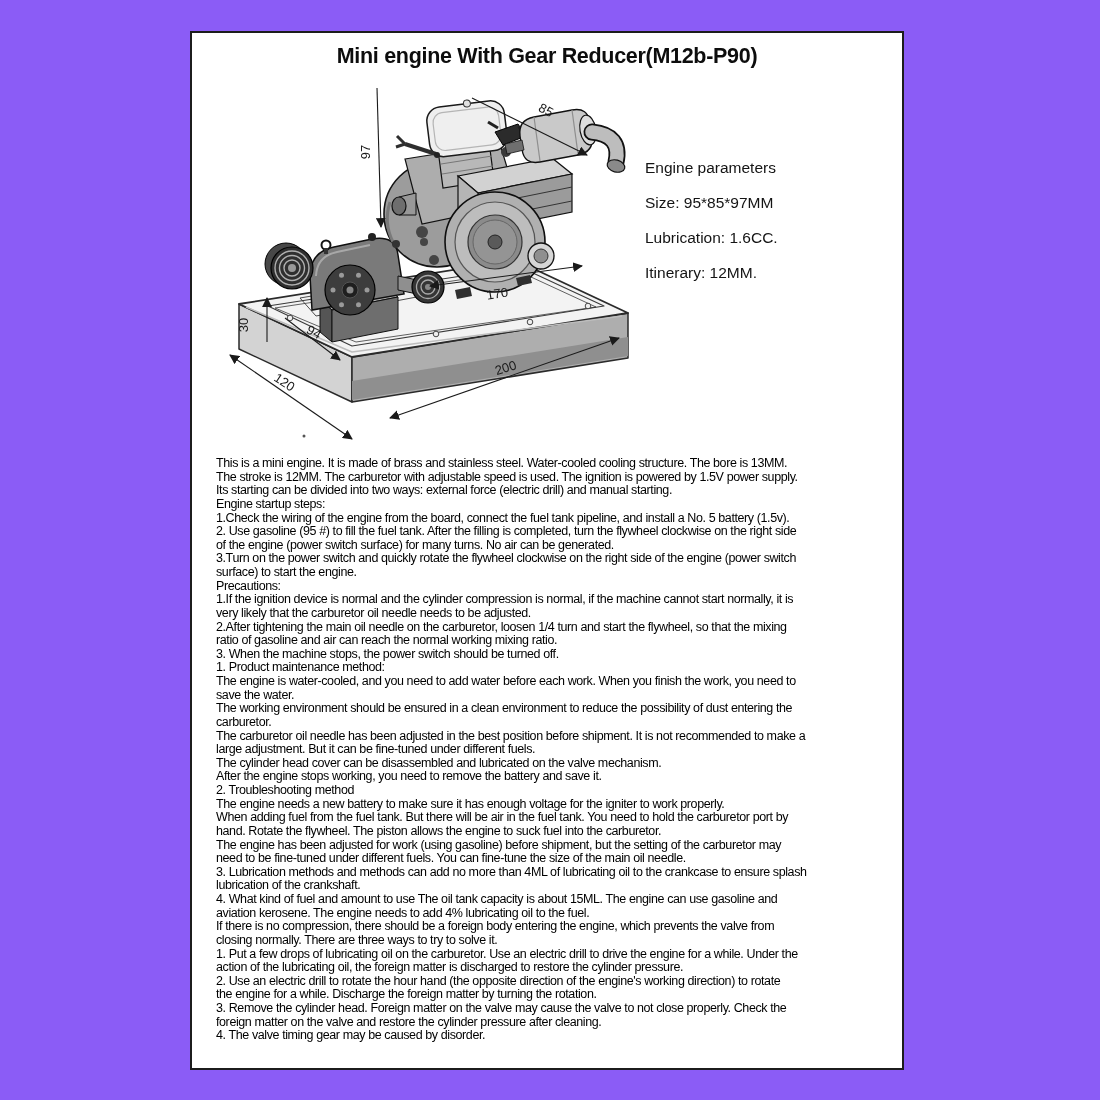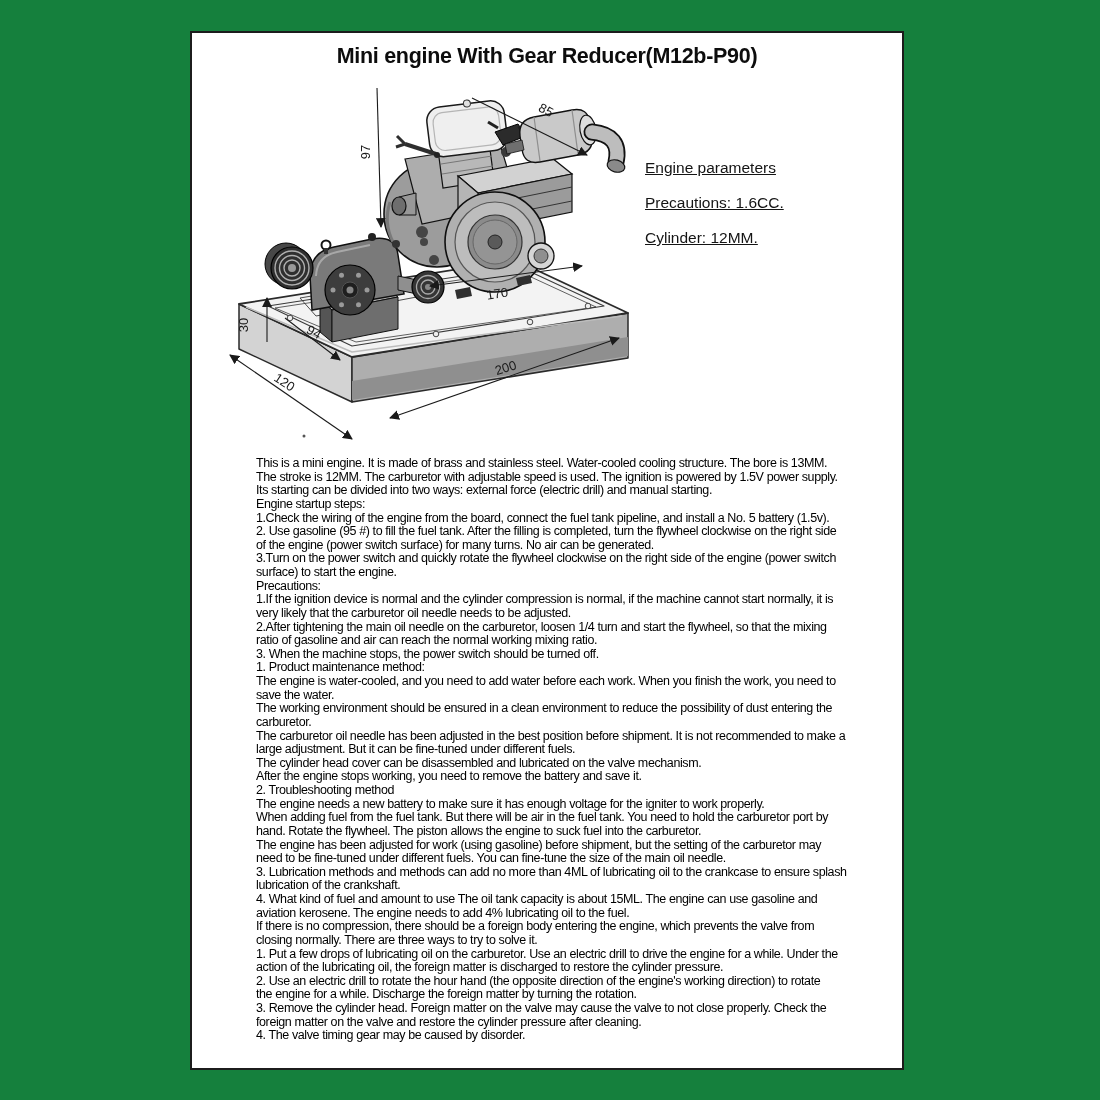--- a/index.html
+++ b/index.html
@@ -1,40 +1,40 @@
 <!DOCTYPE html>
 <html><head>
 <meta charset="utf-8">
 <style>
   html,body{margin:0;padding:0;background:#ffffff;}
   .page{
-    position:relative;width:1100px;height:1100px;background:#15803d;
+    position:relative;width:1100px;height:1100px;background:#8b5cf6;
     font-family:"Liberation Sans","DejaVu Sans",sans-serif;color:#111;
     overflow:hidden;
   }
   .frame{
     position:absolute;left:190px;top:31px;width:714px;height:1039px;
     border:2px solid #1c1c1c;box-sizing:border-box;background:#fff;
   }
   .title{
     position:absolute;left:190px;top:44px;width:714px;text-align:center;
     font-size:21.5px;font-weight:bold;letter-spacing:-0.3px;color:#0d0d0d;
   }
   .drawing{
     position:absolute;left:200px;top:84px;width:445px;height:366px;
   }
   .params{
     position:absolute;left:645px;top:150px;width:250px;
     font-size:15.5px;color:#141414;letter-spacing:0px;
   }
-  .params div{line-height:35px;height:35px;white-space:nowrap;text-decoration:underline;}
+  .params div{line-height:35px;height:35px;white-space:nowrap;}
   .body-text{
     position:absolute;left:216px;top:457px;width:680px;
     font-size:12.5px;line-height:13.62px;letter-spacing:-0.4px;color:#000;
-    white-space:pre-line;overflow:hidden;height:590px;margin-left:40px;
+    white-space:pre-line;overflow:hidden;height:590px;
   }
   svg text.dim{
     font-family:"Liberation Sans","DejaVu Sans",sans-serif;
     font-size:13px;fill:#1a1a1a;
   }
 </style>
 </head>
 <body>
 
 <div class="page">
@@ -193,22 +193,23 @@
       <text class="dim" x="298" y="214" text-anchor="middle" transform="rotate(-9 298 214)">170</text>
       <text class="dim" x="112" y="252" text-anchor="middle" transform="rotate(28 112 252)">94</text>
       <text class="dim" x="48" y="241" text-anchor="middle" transform="rotate(-90 48 241)">30</text>
       <text class="dim" x="82" y="302" text-anchor="middle" transform="rotate(33 82 302)">120</text>
       <text class="dim" x="307" y="288" text-anchor="middle" transform="rotate(-18 307 288)">200</text>
     </g>
   </svg>
 
   <div class="params">
     <div>Engine parameters</div>
-    <div>Precautions: 1.6CC.</div>
-    <div>Cylinder: 12MM.</div>
+    <div>Size: 95*85*97MM</div>
+    <div>Lubrication: 1.6CC.</div>
+    <div>Itinerary: 12MM.</div>
   </div>
 
   <div class="body-text">This is a mini engine. It is made of brass and stainless steel. Water-cooled cooling structure. The bore is 13MM.
 The stroke is 12MM. The carburetor with adjustable speed is used. The ignition is powered by 1.5V power supply.
 Its starting can be divided into two ways: external force (electric drill) and manual starting.
 Engine startup steps:
 1.Check the wiring of the engine from the board, connect the fuel tank pipeline, and install a No. 5 battery (1.5v).
 2. Use gasoline (95 #) to fill the fuel tank. After the filling is completed, turn the flywheel clockwise on the right side
 of the engine (power switch surface) for many turns. No air can be generated.
 3.Turn on the power switch and quickly rotate the flywheel clockwise on the right side of the engine (power switch

